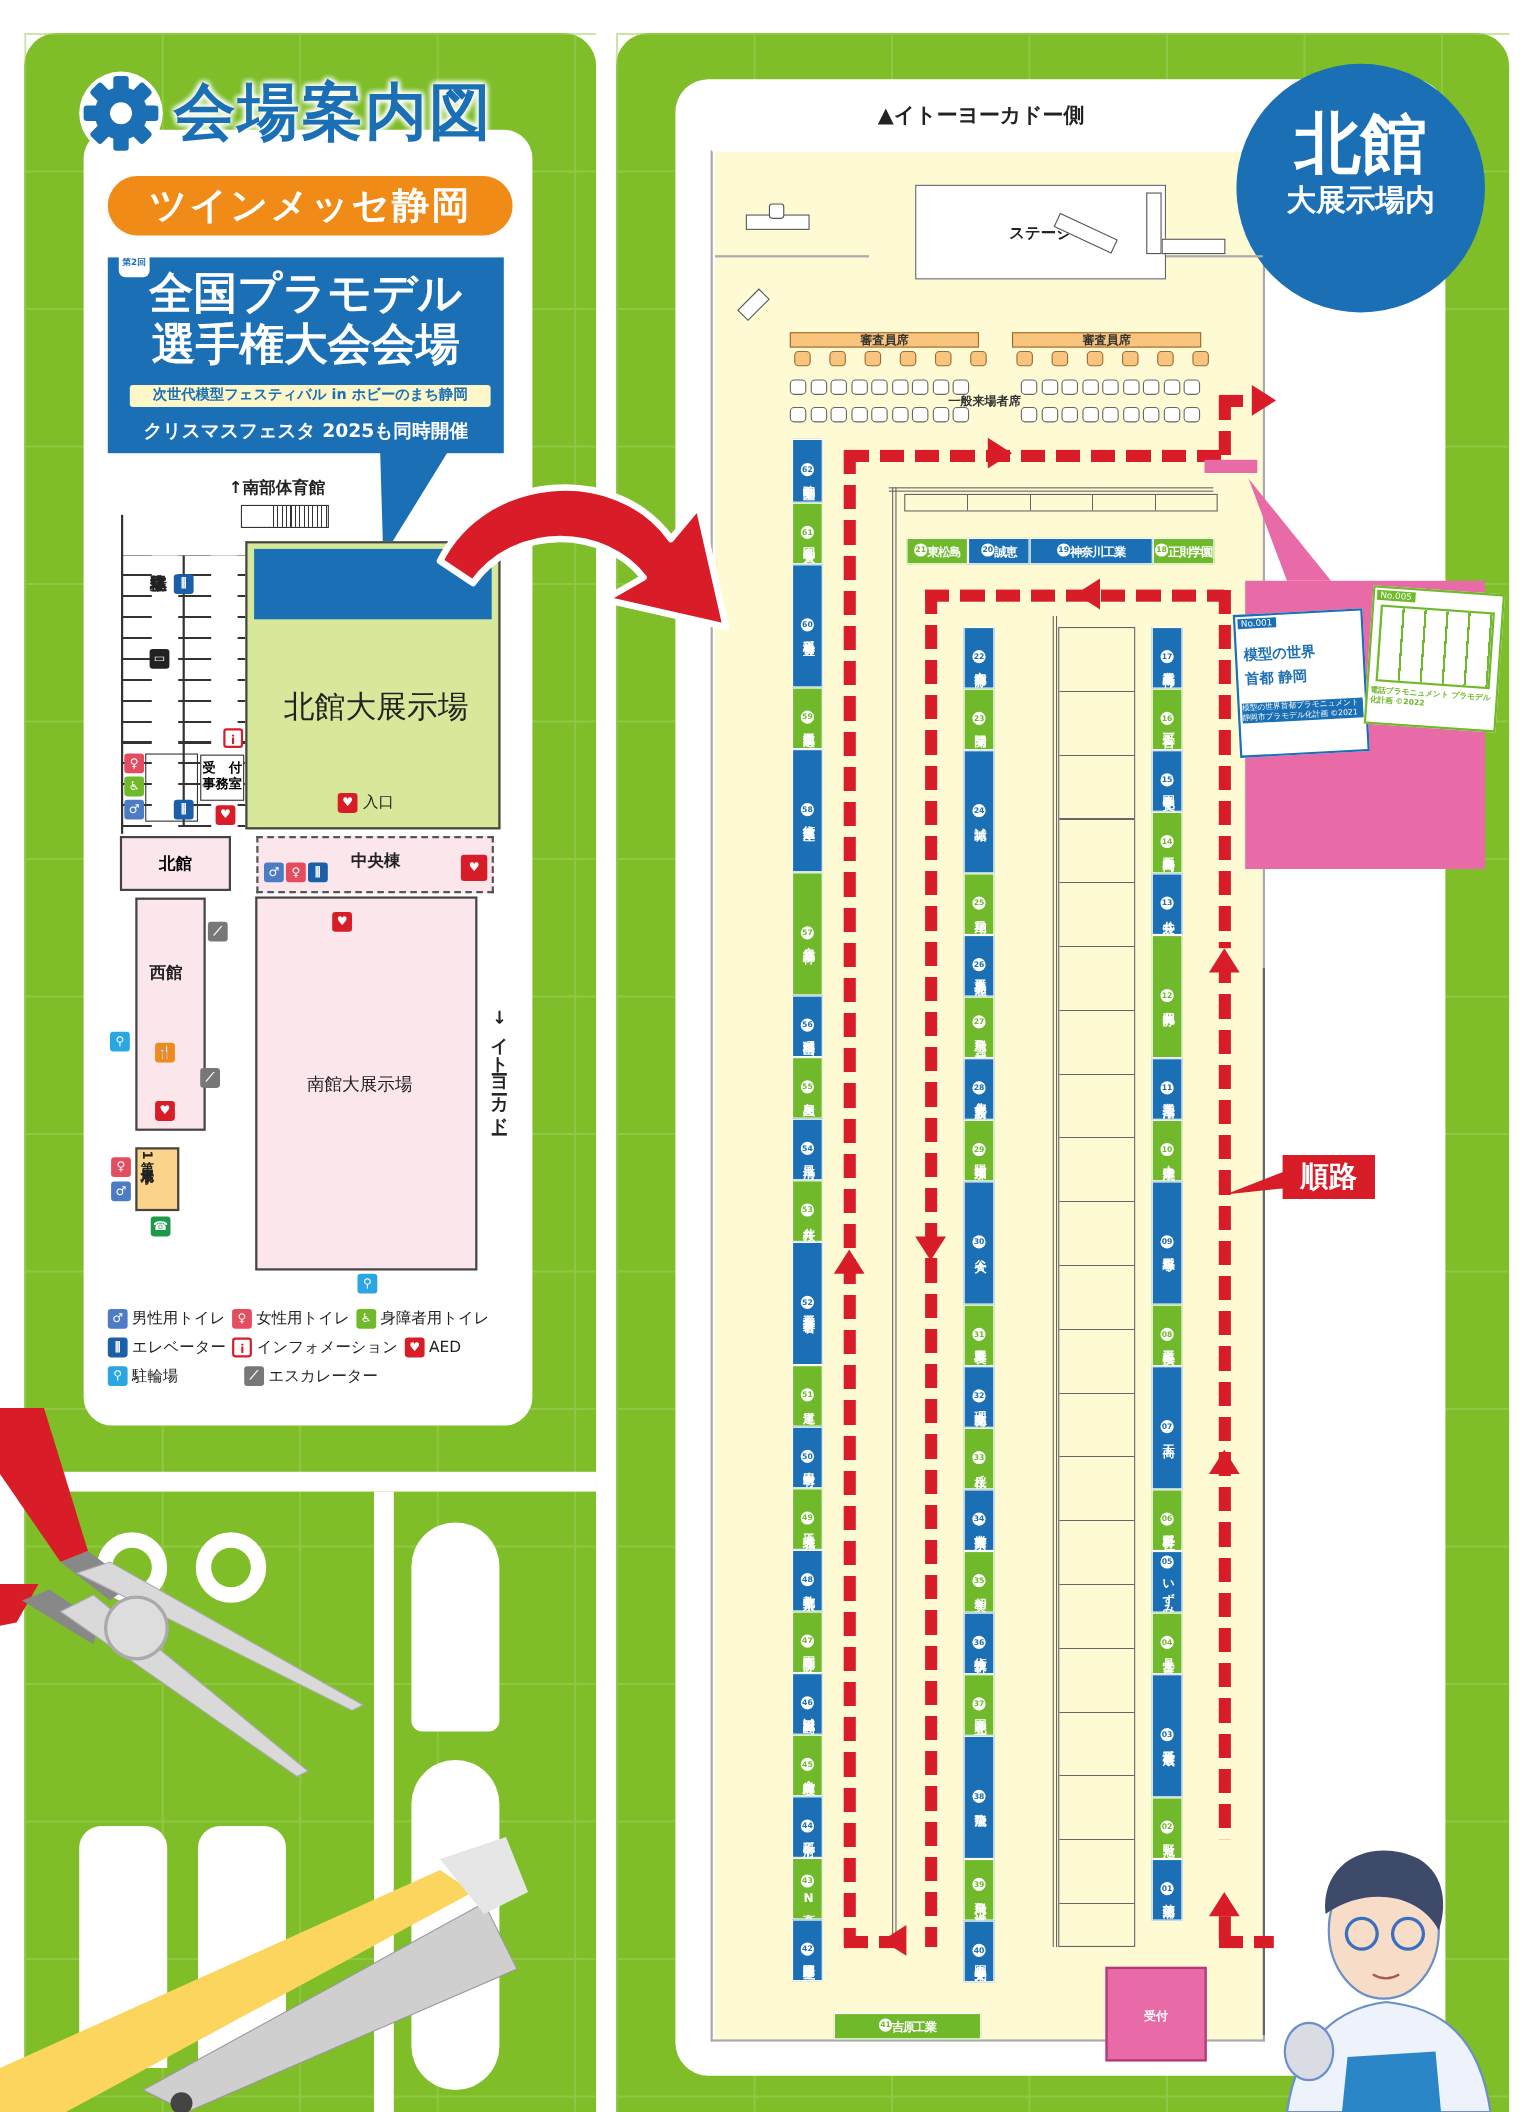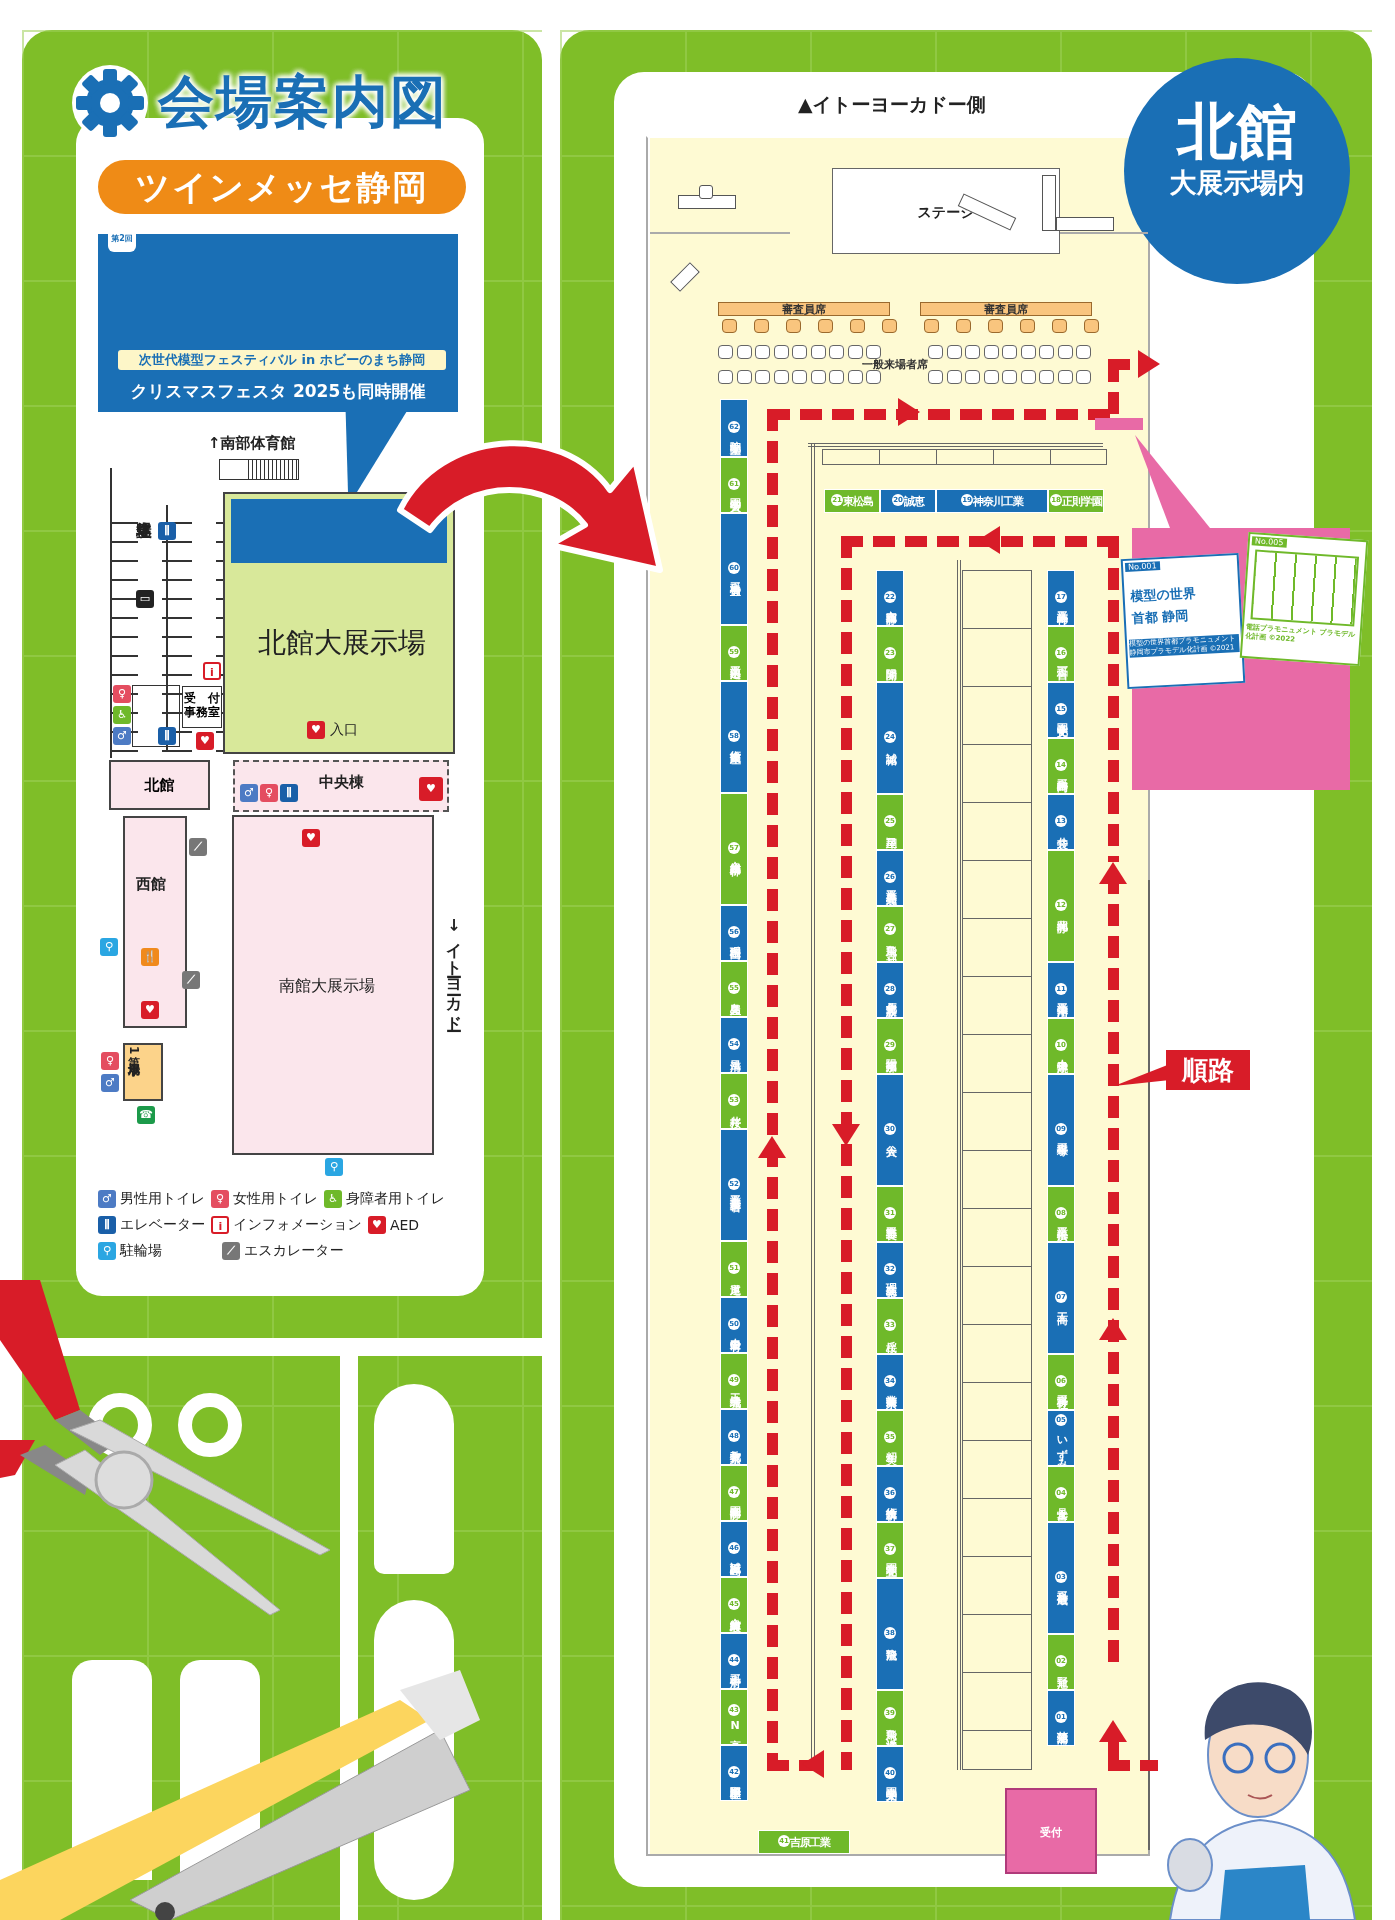--- a/index.html
+++ b/index.html
@@ -122,20 +122,24 @@
     </g>
     <circle cx="40" cy="40" r="10" fill="#fff"></circle>
   </svg>
   <div id="title-text">会場案内図</div>
 </div>
 
 <div id="venue-pill">ツインメッセ静岡</div>
 
 <div id="event-box">
   <div id="event-badge">第2回</div>
+  <div id="event-title">
+    <div>全国プラモデル</div>
+    <div>選手権大会会場</div>
+  </div>
   <div id="event-sub">次世代模型フェスティバル in ホビーのまち静岡</div>
   <div id="event-xmas">クリスマスフェスタ 2025も同時開催</div>
 </div>
 <div id="callout-tri"></div>
 
 <div class="lbl" style="left:208px;top:434px;font-size:15px">↑南部体育館</div>
 <div class="abs" style="left:219px;top:459px;width:80px;height:21px;border:1.5px solid #333;background:linear-gradient(90deg,#fff 0 28px,transparent 28px),repeating-linear-gradient(90deg,#333 0 1px,#fff 1px 4px)"></div>
 
 <div class="park-line" style="left:110px;top:468px;width:2px;height:290px"></div>
 <div class="abs" style="left:110px;top:505px;width:190px;height:250px;background:repeating-linear-gradient(transparent 0 17px,#333 17px 19px)"></div>
@@ -565,21 +569,21 @@
     </div>
     <div class="booth b-green" style="left: 1047px; top: 1634px; width: 28px; height: 56px;">
       <span class="num">02</span>
       <span>旭野</span>
     </div>
     <div class="booth b-blue" style="left: 1047px; top: 1690px; width: 28px; height: 56px;">
       <span class="num">01</span>
       <span>三浦学苑</span>
     </div>
   </div>
-<div class="booth h b-green" style="left:758px;top:1830px;width:92px;height:24px">
+<div class="booth h b-green" style="left:758px;top:1830px;width:134px;height:24px">
     <span class="num">41</span>
     <span>吉原工業</span>
   </div>
 
 <div class="dash-h" style="left:768px;top:409px;width:350px"></div>
 <div class="arrow-right" style="left:898px;top:398px"></div>
 <div class="dash-v" style="left:1108px;top:360px;height:58px"></div>
 <div class="dash-h" style="left:1108px;top:359px;width:30px"></div>
 <div class="arrow-right" style="left:1138px;top:350px"></div>
 <div class="dash-v" style="left:767px;top:409px;height:1360px"></div>

